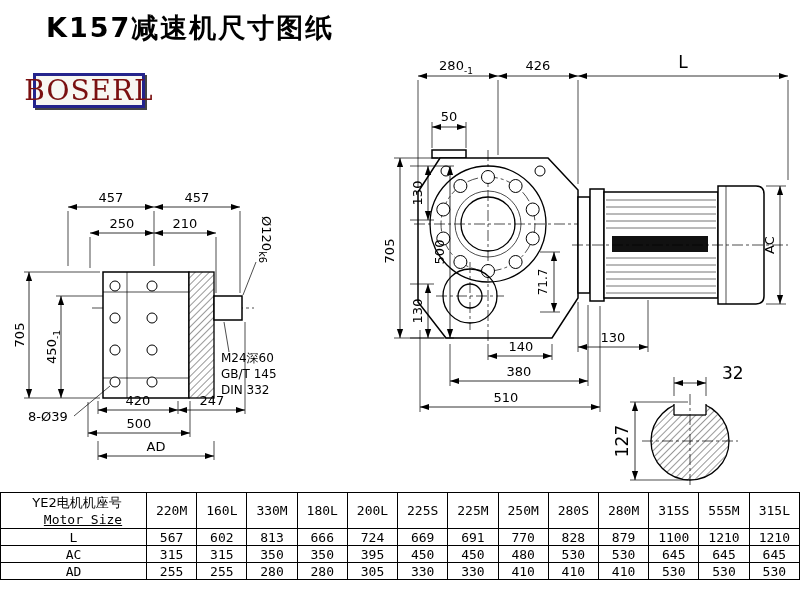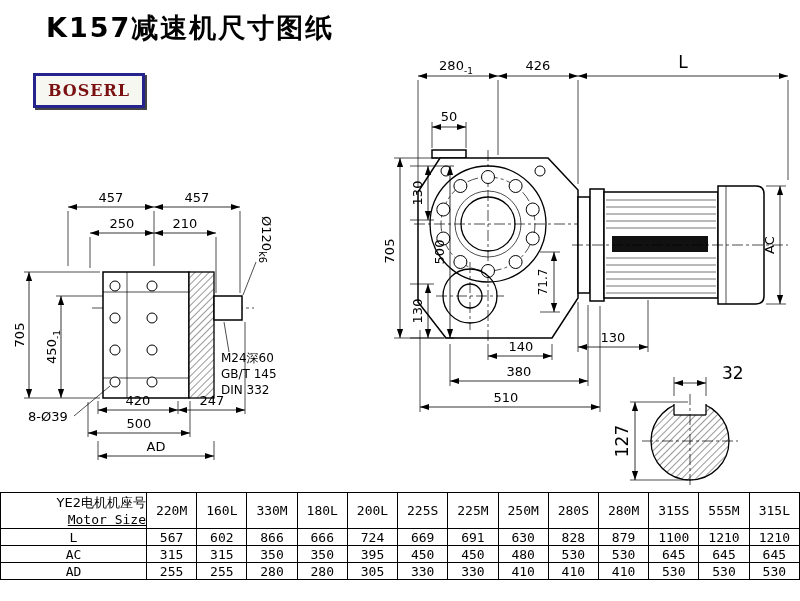--- a/index.html
+++ b/index.html
@@ -2,40 +2,40 @@
 <html style="--logo_border: #24248c; --logo_text: #7a1010; --line_color: #000000; --background: #ffffff;"><head>
 <meta charset="utf-8">
 <style>
   :root { --logo_border:#24248c; --logo_text:#7a1010; --line_color:#000000; --background:#ffffff; }
   * { box-sizing: border-box; }
   html, body { margin:0; padding:0; }
   body { width:800px; height:601px; position:relative; background:var(--background); font-family:"DejaVu Sans", sans-serif; overflow:hidden; }
 
   .title { position:absolute; left:46px; top:10px; font-size:27px; font-weight:bold; color:#000; letter-spacing:2px; white-space:nowrap; }
   .logo-box { position:absolute; left:33px; top:73px; width:112px; height:35px; background:#f7f7f2; border:3px solid var(--logo_border); box-shadow:2px 2px 0 0 #444; display:flex; align-items:center; justify-content:center; }
-  .logo-text { font-family:"DejaVu Serif", serif; font-size:16px; font-weight:bold; color:var(--logo_text); letter-spacing:1px; }
+  .logo-text { font-family:"DejaVu Serif", serif; font-size:28px; font-weight:normal; color:var(--logo_text); letter-spacing:1px; }
 
   svg.drawing { position:absolute; left:0; top:0; }
   .ol  { stroke:#000; stroke-width:1.5; fill:#fff; }
   .ol2 { stroke:#000; stroke-width:1.3; fill:none; }
   .ol3 { stroke:#000; stroke-width:1;   fill:#fff; }
   .tl  { stroke:#000; stroke-width:0.7; fill:none; }
   .fin { stroke:#000; stroke-width:0.55; fill:none; }
   .dl  { stroke:#000; stroke-width:0.8; fill:none; marker-start:url(#arr); marker-end:url(#arr); }
   .cl  { stroke:#000; stroke-width:0.7; fill:none; stroke-dasharray:11 3 3 3; }
   .hatched { fill:url(#hatch); stroke:#000; stroke-width:1.3; }
   text.dt  { font-family:"DejaVu Sans", sans-serif; font-size:13px; fill:#000; text-anchor:middle; }
   text.dts { font-size:12px; }
   text.dtl { font-size:17px; }
   text.left { text-anchor:start; }
 
   table.spec { position:absolute; left:0; top:492px; width:800px; border-collapse:collapse; table-layout:fixed; background:#fff; }
   .spec th, .spec td { border:1px solid #000; font-family:"DejaVu Sans Mono", monospace; font-size:13px; font-weight:normal; color:#000; text-align:center; padding:0; height:17px; overflow:hidden; white-space:nowrap; }
   .spec thead th { height:36px; }
-  .spec th.corner { width:146px; text-align:right; padding-left:7px; }
+  .spec th.corner { width:146px; text-align:center; padding-left:7px; }
   .corner-l1 { font-family:"DejaVu Sans", sans-serif; font-size:13px; }
   .corner-l2 { padding-left:12px; font-size:13px;text-decoration:underline; }
 </style>
 </head>
 <body>
 
 <div class="title">K157减速机尺寸图纸</div>
 
 <div class="logo-box">
   <span class="logo-text">BOSERL</span>
@@ -278,26 +278,26 @@
         <th>555M</th>
         <th>315L</th>
       </tr>
   </thead>
   <tbody>
 
   <tr>
         <th>L</th>
         <td>567</td>
         <td>602</td>
-        <td>866</td>
+        <td>813</td>
         <td>666</td>
         <td>724</td>
         <td>669</td>
         <td>691</td>
-        <td>630</td>
+        <td>770</td>
         <td>828</td>
         <td>879</td>
         <td>1100</td>
         <td>1210</td>
         <td>1210</td>
       </tr>
       <tr>
         <th>AC</th>
         <td>315</td>
         <td>315</td>

